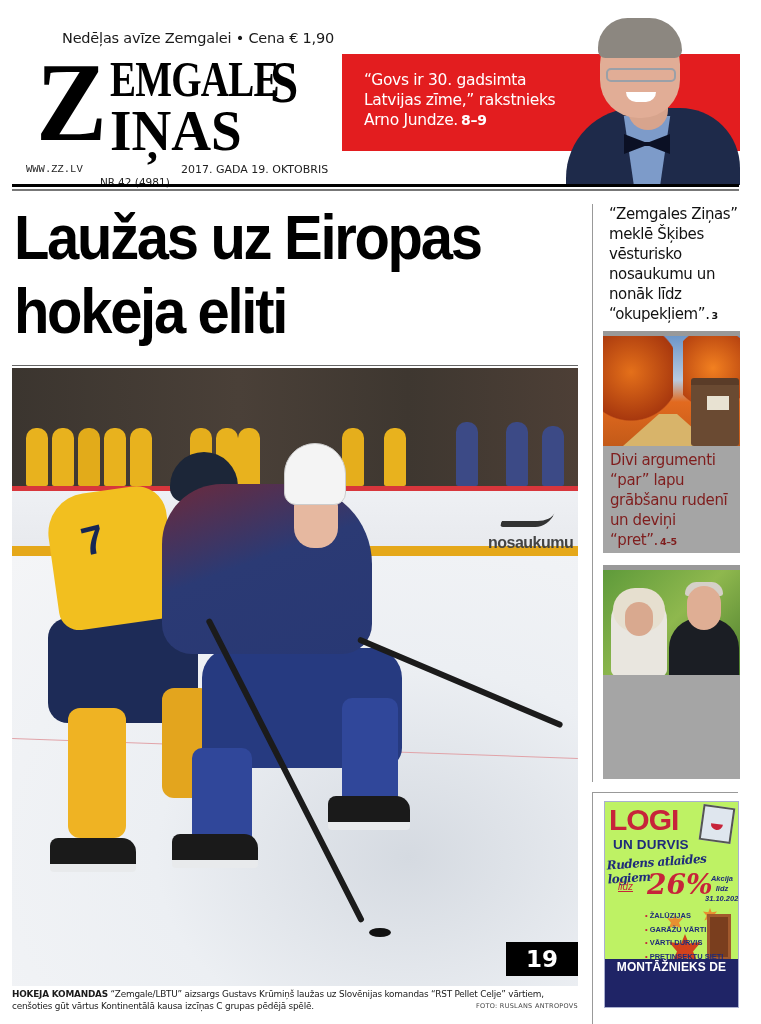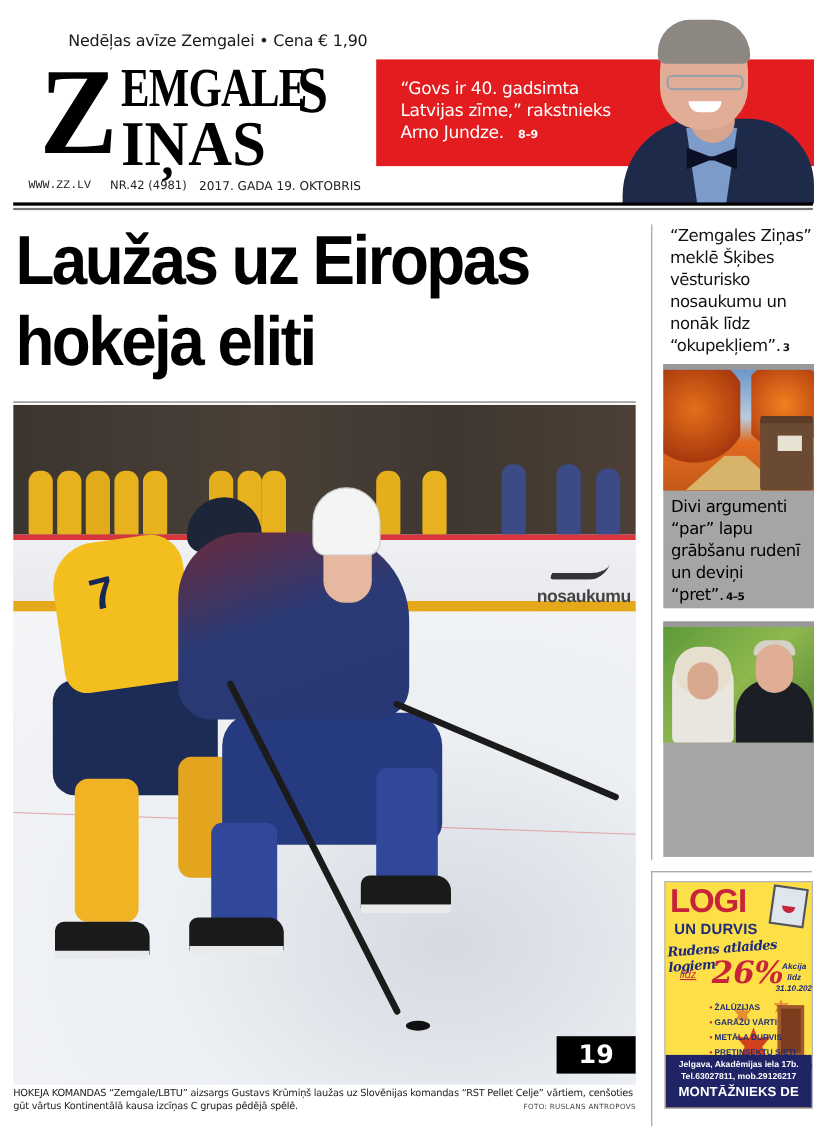--- a/index.html
+++ b/index.html
@@ -33,34 +33,34 @@
     .logo .line1-s {
       position: absolute; left: 232px; top: 2px; font-size: 112px; font-weight: bold; line-height: 1;
       font-family: "Liberation Serif", serif; transform: scaleX(0.75); transform-origin: left top;
     }
     .meta-row {
       position: absolute; left: 26px; top: 163px; width: 300px; height: 14px;
       font-size: 10.5px; color: #222; font-family: "DejaVu Sans", sans-serif;
     }
     .meta-row span { position: absolute; top: 0; white-space: nowrap; }
     .meta-row .site { left: 0; font-family: Liberation Mono, monospace; }
-    .meta-row .issue { left: 74px; }
+    .meta-row .issue { left: 74px; margin-top: 13px; }
     .meta-row .date { left: 155px; font-size: 11px; }
 
     
     .promo {
       position: absolute; left: 342px; top: 54px; width: 398px; height: 97px;
       background: #e31d1f;
     }
     .promo .text {
       position: absolute; left: 22px; top: 16px; width: 210px;
       color: #fff; font-size: 15.5px; line-height: 20px; font-family: "DejaVu Sans", sans-serif;
       letter-spacing: -0.3px;
     }
-    .promo .page { font-size: 10px; font-weight: bold; margin-left: 13px; }
+    .promo .page { font-size: 14px; font-weight: bold; margin-left: 3px; }
     .portrait {
       position: absolute; left: 562px; top: 16px; width: 178px; height: 169px; overflow: hidden;
     }
     .portrait .suit {
       position: absolute; left: 4px; top: 92px; width: 174px; height: 90px;
       background: #1e2a4a; border-radius: 70px 60px 0 0;
     }
     .portrait .shirt {
       position: absolute; left: 56px; top: 100px; width: 58px; height: 80px;
       background: #7d9bc9; clip-path: polygon(10% 0, 90% 0, 70% 100%, 30% 100%);
@@ -198,40 +198,40 @@
       background: #000; color: #fff; font-size: 23px; font-weight: bold; text-align: center; line-height: 34px;
       font-family: "DejaVu Sans", sans-serif;
     }
 
     
     .caption {
       position: absolute; left: 12px; top: 988px; width: 566px;
       font-size: 8.9px; line-height: 12px; color: #1a1a1a; font-family: "DejaVu Sans", sans-serif;
       letter-spacing: -0.2px;
     }
-    .caption b { font-weight: normal; }
+    .caption b { font-weight: bold; }
     .credit {
       position: absolute; right: 183px; top: 1002px; font-size: 6.5px; color: #444; letter-spacing: 0.3px;
       font-family: "DejaVu Sans", sans-serif;
     }
 
     
     .side-divider { position: absolute; left: 592px; top: 204px; width: 1px; height: 578px; background: #999; }
     .side-teaser1 {
       position: absolute; left: 609px; top: 204px; width: 140px;
       font-size: 15px; line-height: 20px; color: #111; font-family: "DejaVu Sans", sans-serif; letter-spacing: -0.4px;
     }
     .pg { font-size: 9.5px; font-weight: bold; margin-left: 2px; }
 
     .card {
       position: absolute; left: 603px; width: 137px; background: #a5a5a5;
     }
     .card .img { position: relative; width: 137px; overflow: hidden; }
     .card .txt {
-      padding: 4px 5px 6px 7px; font-size: 15px; line-height: 20px; color: #000000;
+      padding: 4px 5px 6px 7px; font-size: 15px; line-height: 20px; color: #7f1d1d;
       font-family: "DejaVu Sans", sans-serif; letter-spacing: -0.4px;
     }
     .card1 { top: 331px; height: 222px; border-top: 5px solid #999; }
     .card1 .img { height: 110px; background: linear-gradient(180deg, #6d97c9 0%, #b8cbe0 40%, #e26a1f 60%, #c35a18 100%); }
     .card1 .tree-l { position: absolute; left: 0; top: 0; width: 70px; height: 90px; background: radial-gradient(circle at 40% 40%, #e4701a, #a8380e 70%, transparent 72%); }
     .card1 .tree-r { position: absolute; left: 80px; top: 0; width: 60px; height: 80px; background: radial-gradient(circle at 50% 40%, #f28020, #b84410 70%, transparent 72%); }
     .card1 .path { position: absolute; left: 20px; top: 78px; width: 90px; height: 32px; background: #d8b46a; clip-path: polygon(40% 0, 60% 0, 100% 100%, 0 100%); }
     .card1 .bin {
       position: absolute; left: 88px; top: 42px; width: 48px; height: 68px; background: #6a4a32; border-radius: 3px;
       border-top: 7px solid #5a3c28;
@@ -245,21 +245,21 @@
     .card2 .man { position: absolute; left: 66px; top: 48px; width: 70px; height: 58px; background: #1b1e24; border-radius: 30px 30px 0 0; }
     .card2 .man-face { position: absolute; left: 84px; top: 16px; width: 34px; height: 44px; background: #dfae94; border-radius: 17px; }
     .card2 .man-hair { position: absolute; left: 82px; top: 12px; width: 38px; height: 14px; background: #d5d0c8; border-radius: 19px 19px 4px 4px; }
 
     .ad-frame-top { position: absolute; left: 592px; top: 792px; width: 146px; height: 1px; background: #999; }
     .ad-frame-left { position: absolute; left: 592px; top: 792px; width: 1px; height: 232px; background: #999; }
 
     
     .ad {
       position: absolute; left: 604px; top: 801px; width: 135px; height: 207px;
-      border: 1px solid #aab0d0; background: #fde047; overflow: hidden;
+      border: 1px solid #aab0d0; background: #bef264; overflow: hidden;
     }
     .ad .logi {
       position: absolute; left: 4px; top: 3px; font-size: 30px; font-weight: bold; color: #c7243a;
       font-family: "Liberation Sans", sans-serif; letter-spacing: -1px; line-height: 30px;
     }
     .ad .window-mascot {
       position: absolute; left: 96px; top: 4px; width: 32px; height: 36px; border: 2px solid #555;
       background: #dfe6ee; transform: rotate(8deg);
     }
     .ad .window-mascot::after {
@@ -306,21 +306,21 @@
 </div>
 
 <div class="meta-row">
   <span class="site">WWW.ZZ.LV</span>
   <span class="issue">NR.42 (4981)</span>
   <span class="date">2017. GADA 19. OKTOBRIS</span>
 </div>
 
 <div class="promo">
   <div class="text">
-    <span>“Govs ir 40. gadsimta Latvijas zīme,” rakstnieks Arno Jundze.</span><span class="page">8–9</span>
+    <span>“Govs ir 30. gadsimta Latvijas zīme,” rakstnieks Arno Jundze.</span><span class="page">8–9</span>
   </div>
 </div>
 
 <div class="portrait">
   <div class="suit"></div>
   <div class="shirt"></div>
   <div class="neck"></div>
   <div class="bowtie"></div>
   <div class="head"></div>
   <div class="hair"></div>
@@ -432,24 +432,20 @@
   <div class="lidz">līdz</div>
   <div class="pct">26%</div>
   <div class="akcija">Akcija līdz 31.10.2023.</div>
   <div class="leaf" style="left:62px;top:112px;width:16px;height:16px;background:#e89030;"></div>
   <div class="leaf" style="left:64px;top:132px;width:32px;height:32px;"></div>
   <div class="leaf" style="left:98px;top:106px;width:14px;height:14px;background:#e89030;"></div>
   <div class="frame-sample"></div>
   <ul>
     <li><span class="dot">•</span><span>ŽALŪZIJAS</span></li>
     <li><span class="dot">•</span><span>GARĀŽU VĀRTI</span></li>
-    <li><span class="dot">•</span><span>METĀLA DURVIS</span></li>
+    <li><span class="dot">•</span><span>VĀRTI DURVIS</span></li>
     <li><span class="dot">•</span><span>PRETINSEKTU SIETI</span></li>
     <li class="red"><span class="dot">•</span><span>PVC LOGU UN DURVJU REMONTS</span></li>
   </ul>
   <div class="footer">
-    <div class="addr">
-      <div>Jelgava, Akadēmijas iela 17b.</div>
-      <div>Tel.63027811, mob.29126217</div>
-    </div>
     <div class="brand">MONTĀŽNIEKS DE</div>
   </div>
 </div>
 
 </body></html>

